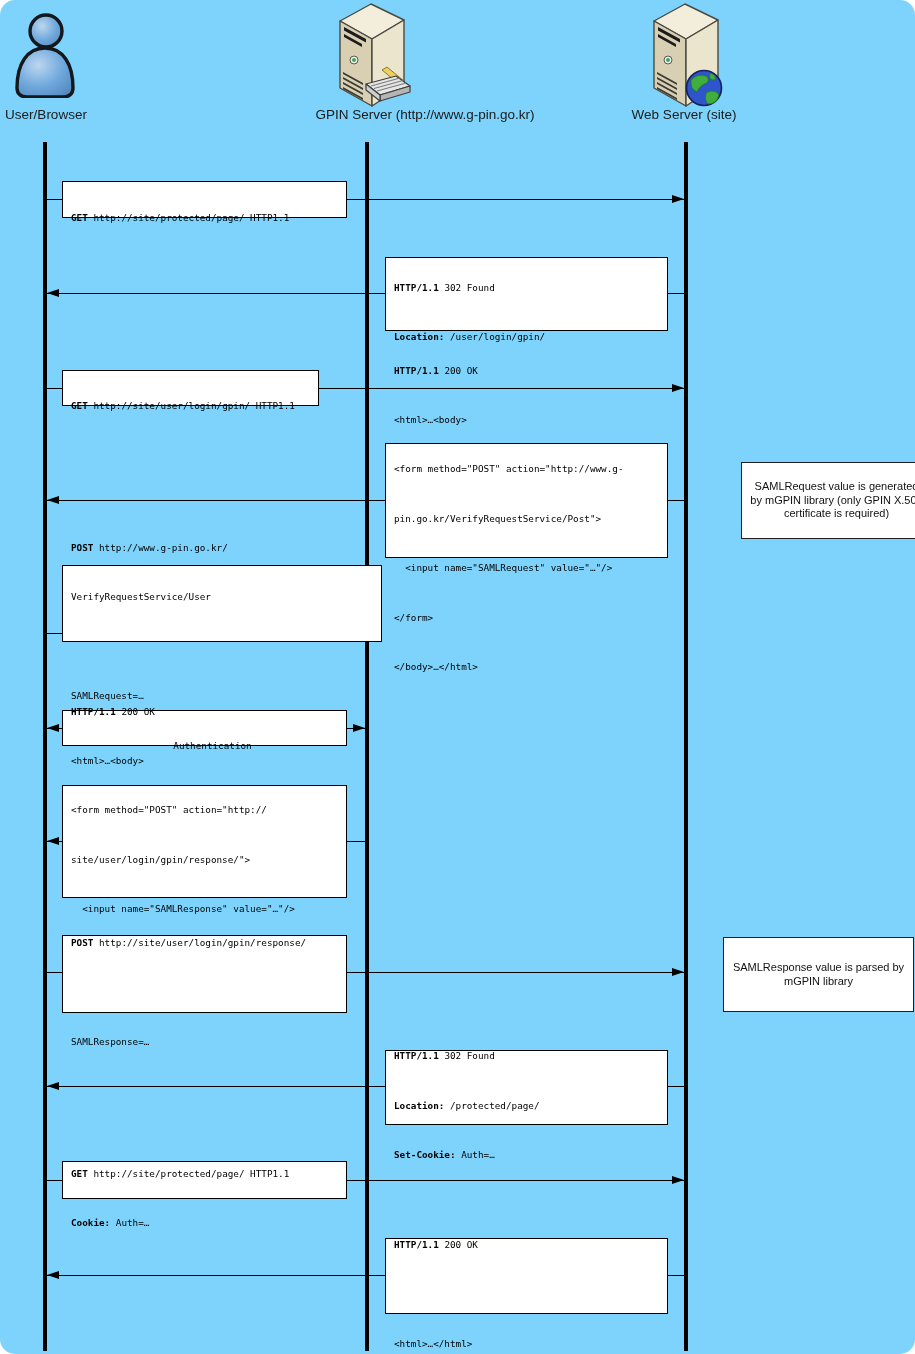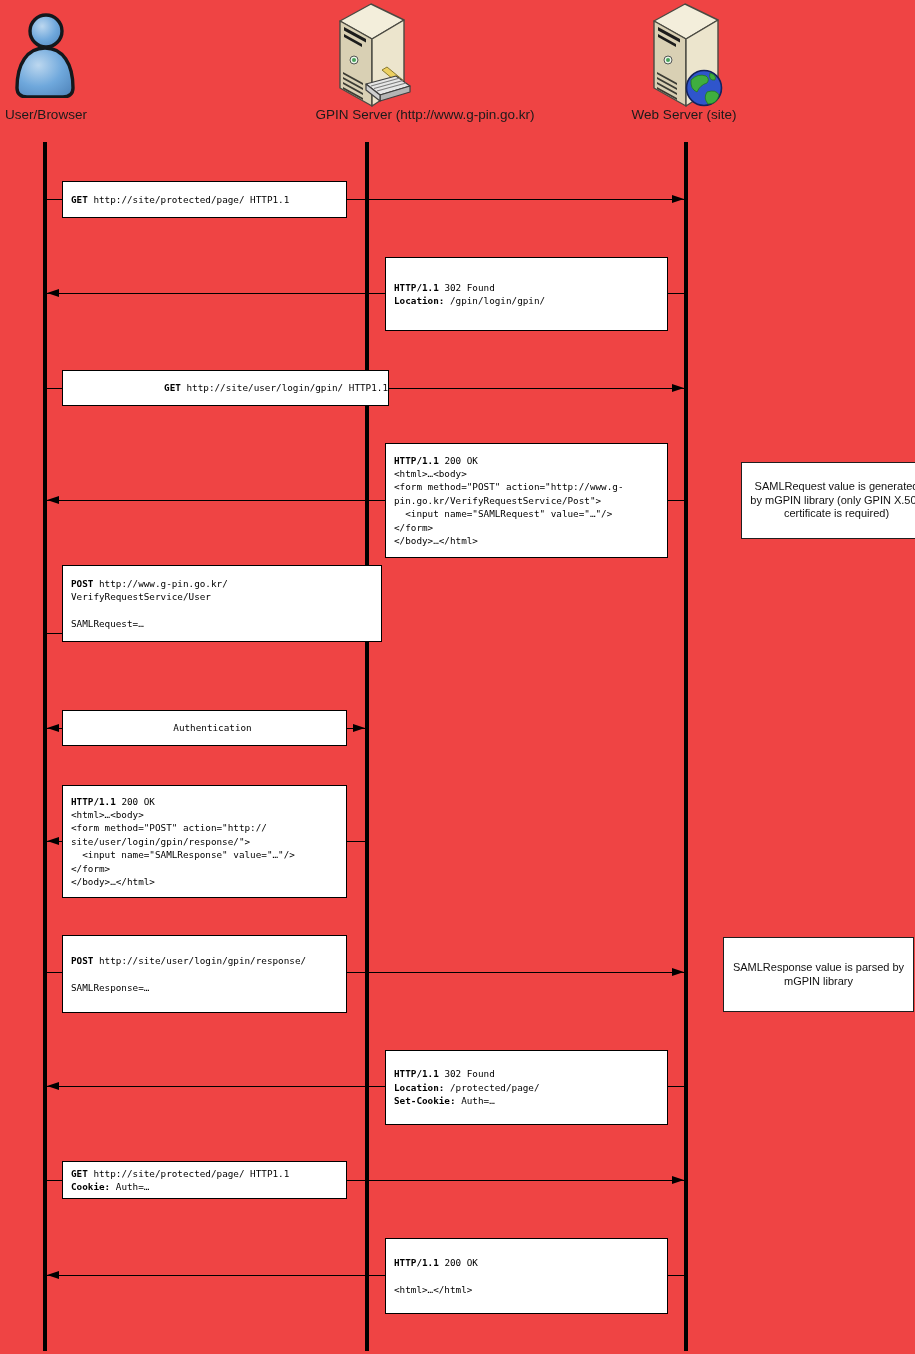--- a/index.html
+++ b/index.html
@@ -1,31 +1,31 @@
 <!DOCTYPE html>
 <html><head>
 <meta charset="utf-8">
 <style>
   html,body{margin:0;padding:0;background:#fff;}
-  .stage{position:relative;width:915px;height:1354px;background:#ef4444;overflow:hidden;
-         font-family:"Liberation Sans",sans-serif;color:#000;}
+  .stage{position:relative;width:915px;height:1354px;background:#7dd3fc;overflow:hidden;
+         font-family:"Liberation Sans",sans-serif;color:#000;border-radius:15px;}
   .actor-icon{position:absolute;}
   .actor-label{position:absolute;transform:translateX(-50%);white-space:nowrap;
                font-size:13.5px;color:#1a1a1a;}
   .lifeline{position:absolute;width:4px;background:#000;}
   .hline{position:absolute;height:1.3px;background:#000;}
   .head-r{position:absolute;width:0;height:0;border-left:12px solid #000;
           border-top:4.5px solid transparent;border-bottom:4.5px solid transparent;}
   .head-l{position:absolute;width:0;height:0;border-right:12px solid #000;
           border-top:4.5px solid transparent;border-bottom:4.5px solid transparent;}
   .msgbox{position:absolute;background:#fff;border:1.2px solid #000;box-sizing:border-box;
           display:flex;flex-direction:column;justify-content:center;padding-left:8px;
           font-family:"DejaVu Sans Mono",monospace;font-size:9.3px;line-height:13.4px;color:#000;}
   .msgbox.centered{align-items:center;padding-left:16px;}
-  .msgbox .row{white-space:pre;}
+  .msgbox .row{white-space:pre;margin-top:36px;}
   .msgbox .b{font-weight:bold;}
   .note{position:absolute;background:#fff;border:1px solid #1f1f1f;box-sizing:border-box;
         display:flex;align-items:center;justify-content:center;text-align:center;
         font-size:11px;line-height:13.5px;padding:4px 8px;color:#111;}
 </style>
 </head>
 <body>
 
 <div class="stage">
 
@@ -119,23 +119,23 @@
       <div class="head-l" style="left: 47px; top: 1082px;"></div>
       <div class="hline" style="left: 47px; top: 1180px; width: 637px;"></div>
       <div class="head-r" style="left: 672px; top: 1176px;"></div>
       <div class="hline" style="left: 47px; top: 1275px; width: 637px;"></div>
       <div class="head-l" style="left: 47px; top: 1271px;"></div>
       <div class="msgbox" style="left: 62px; top: 181px; width: 285px; height: 37px;">
         <div class="row"><span class="b">GET </span><span>http://site/protected/page/ HTTP1.1</span></div>
       </div>
       <div class="msgbox" style="left: 385px; top: 257px; width: 283px; height: 74px;">
         <div class="row"><span class="b">HTTP/1.1</span><span> 302 Found</span></div>
-        <div class="row"><span class="b">Location:</span><span> /gpin/login/gpin/</span></div>
+        <div class="row"><span class="b">Location:</span><span> /user/login/gpin/</span></div>
       </div>
-      <div class="msgbox" style="left: 62px; top: 370px; width: 327px; height: 36px; align-items: flex-end;">
+      <div class="msgbox" style="left: 62px; top: 370px; width: 257px; height: 36px;">
         <div class="row"><span class="b">GET </span><span>http://site/user/login/gpin/ HTTP1.1</span></div>
       </div>
       <div class="msgbox" style="left: 385px; top: 443px; width: 283px; height: 115px;">
         <div class="row"><span class="b">HTTP/1.1</span><span> 200 OK</span></div>
         <div class="row"><span>&lt;html&gt;…&lt;body&gt;</span></div>
         <div class="row"><span>&lt;form method="POST" action="http://www.g-</span></div>
         <div class="row"><span>pin.go.kr/VerifyRequestService/Post"&gt;</span></div>
         <div class="row"><span>  &lt;input name="SAMLRequest" value="…"/&gt;</span></div>
         <div class="row"><span>&lt;/form&gt;</span></div>
         <div class="row"><span>&lt;/body&gt;…&lt;/html&gt;</span></div>

